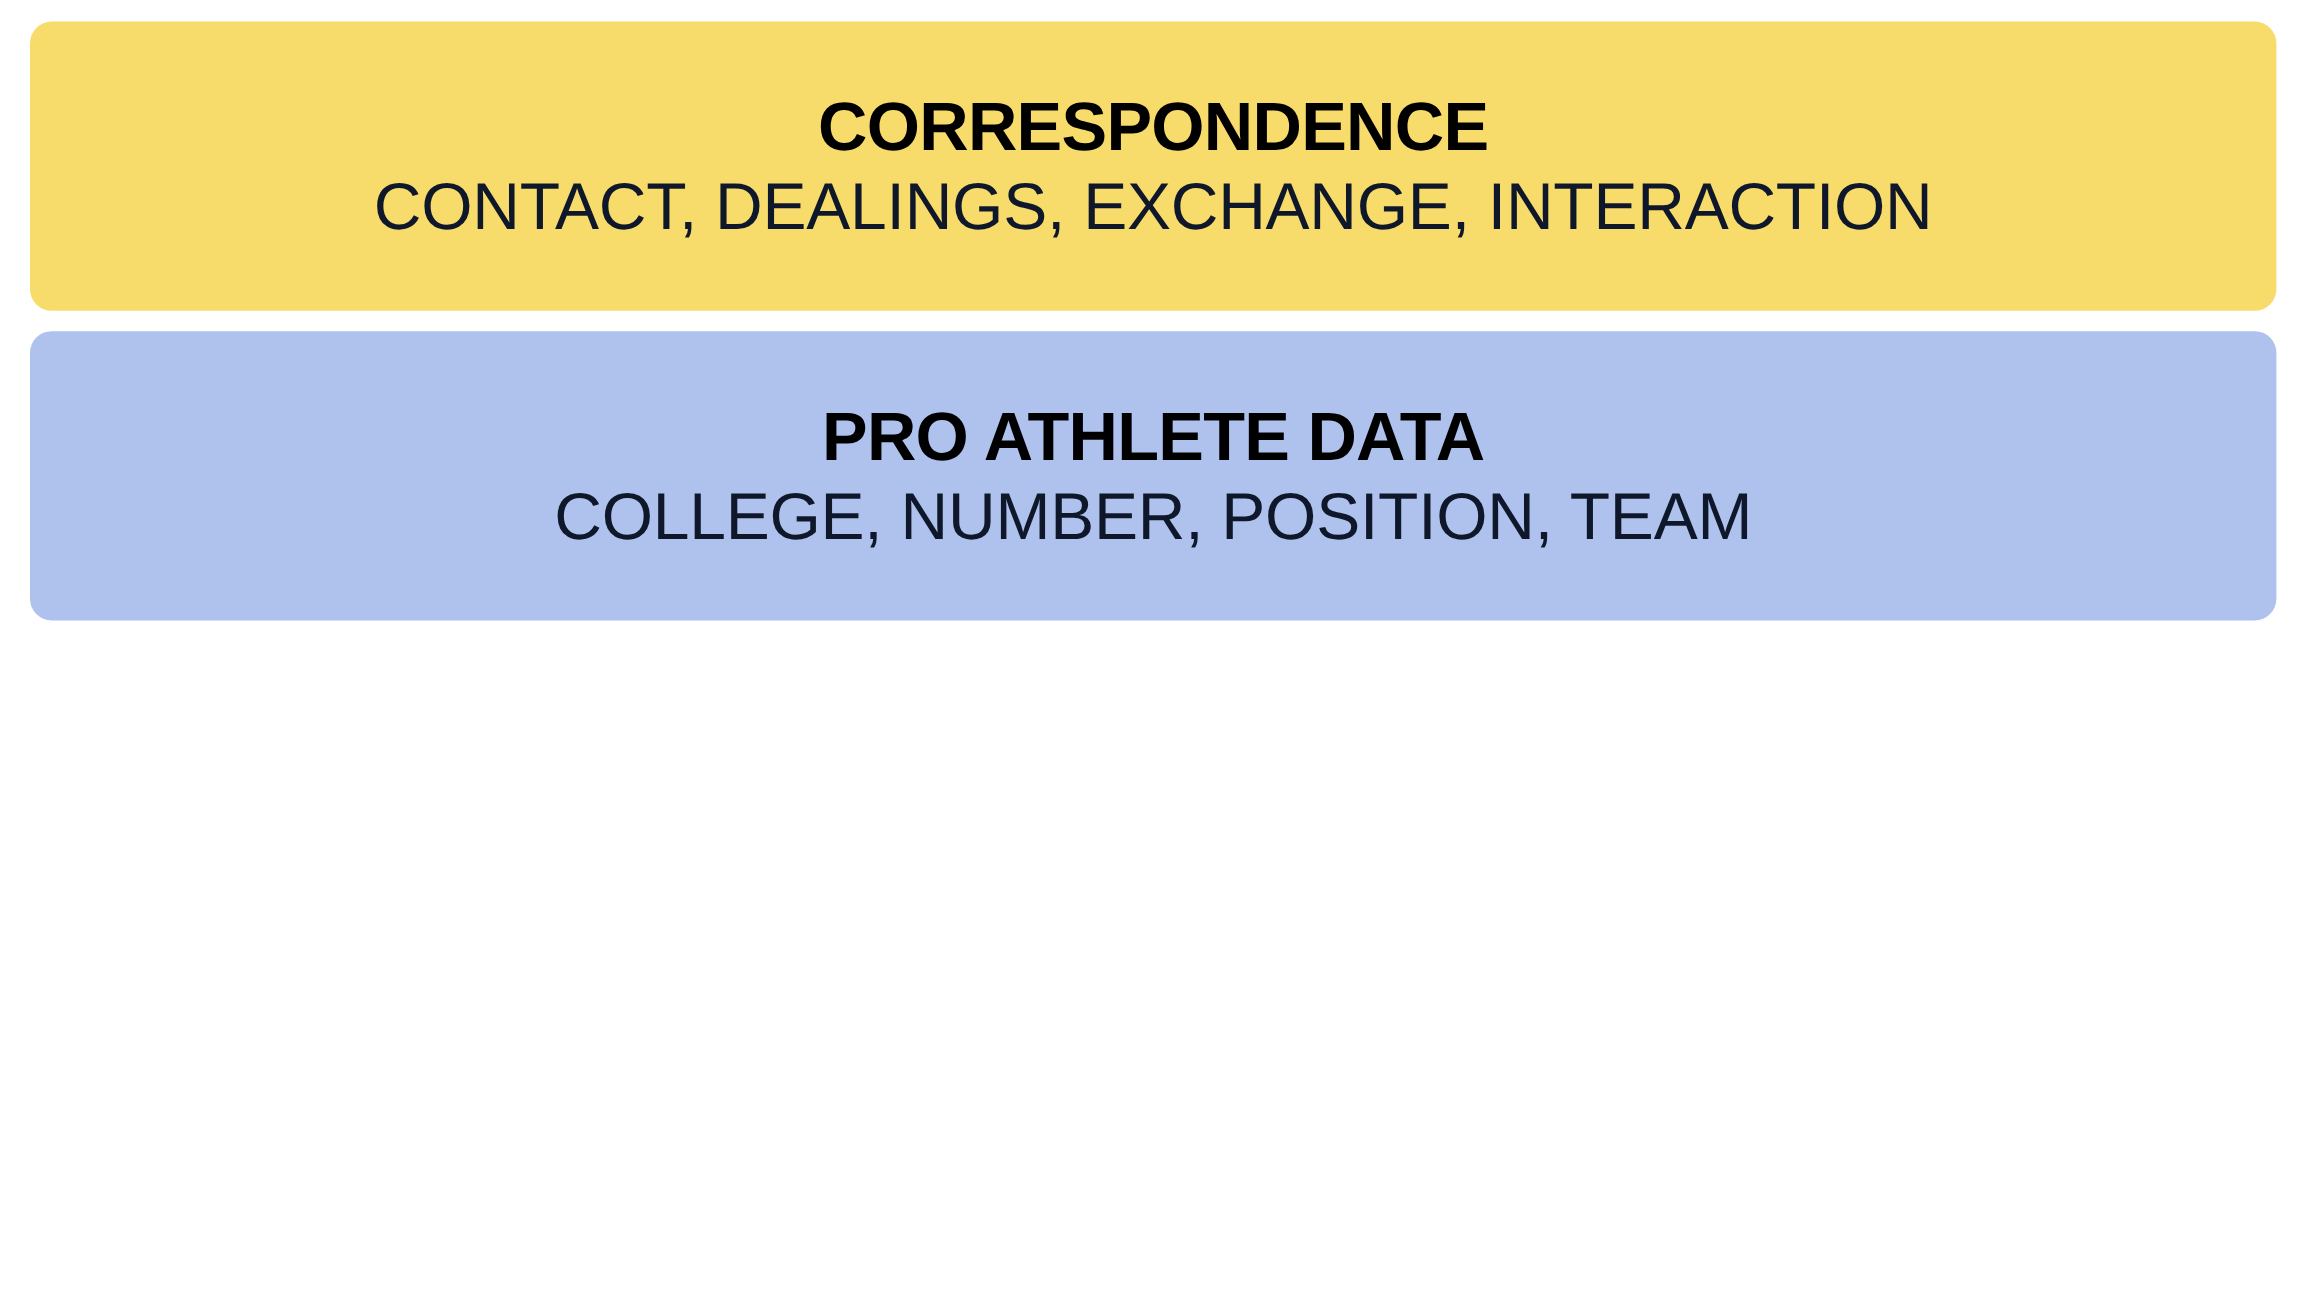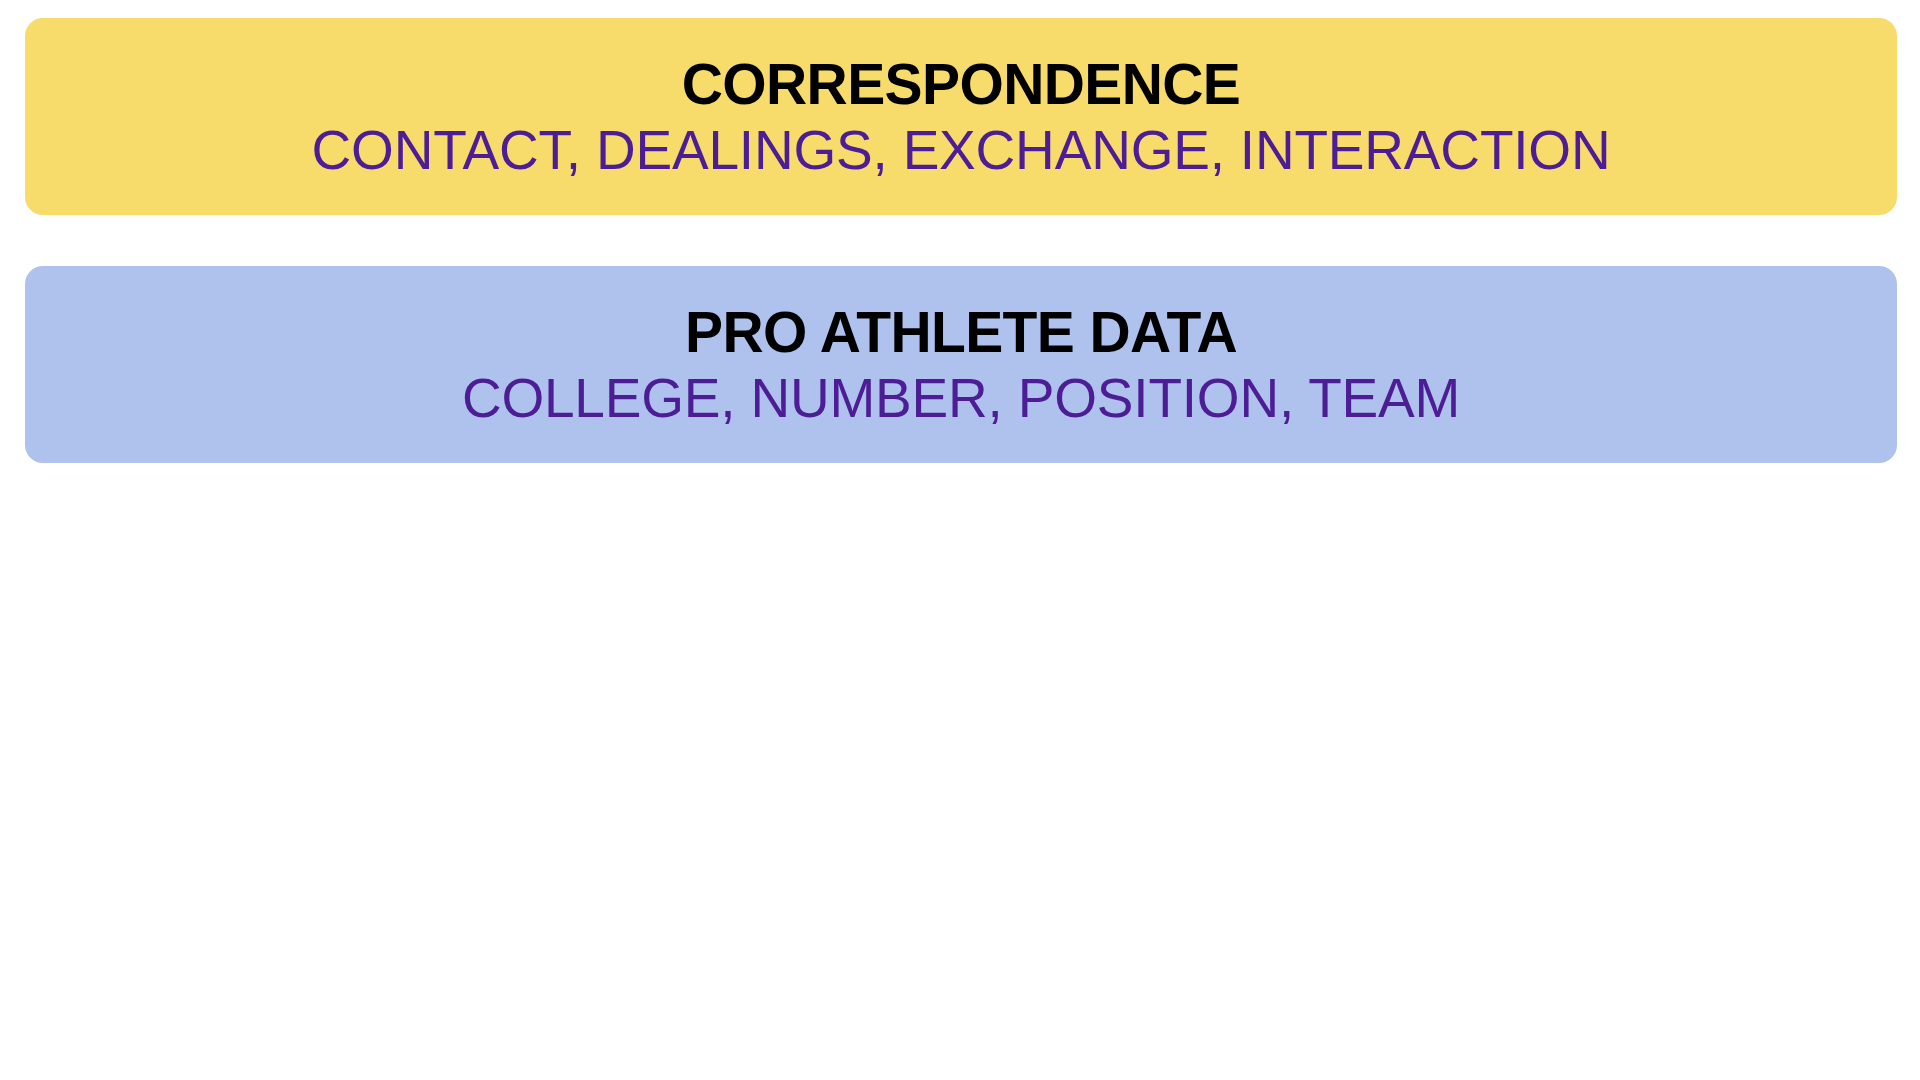--- a/index.html
+++ b/index.html
@@ -26,21 +26,21 @@
     flex-direction: column;
     justify-content: flex-start;
     gap: 17px;
     background: #ffffff;
   }
 
   .category-band {
     position: relative;
     box-sizing: border-box;
     width: 100%;
-    height: 197px;
+    height: 241px;
     border-radius: 18px;
     display: flex;
     flex-direction: column;
     align-items: center;
     justify-content: center;
     overflow: hidden;
     text-align: center;
   }
 
   .band-title {
@@ -51,21 +51,21 @@
     font-size: 57px;
     line-height: 1.02;
     letter-spacing: -0.6px;
     margin: 0 0 8px 0;
     padding: 0 24px;
     white-space: nowrap;
   }
 
   .band-members {
     display: block;
-    color: #4c1d95;
+    color: #0f172a;
     font-family: "Liberation Sans", "DejaVu Sans", sans-serif;
     font-weight: 400;
     font-size: 55px;
     line-height: 1.02;
     letter-spacing: -0.2px;
     margin: 0;
     padding: 0 24px;
     white-space: nowrap;
   }
 </style>
@@ -73,19 +73,19 @@
 <body style="background: rgb(255, 255, 255);">
 
 <div id="board" style="background: rgb(255, 255, 255);">
 
   <div class="category-band" style="background-color: rgb(247, 220, 108);">
     <span class="band-title">CORRESPONDENCE</span>
     <span class="band-members">CONTACT, DEALINGS, EXCHANGE, INTERACTION</span>
   </div>
 
 
-  <div class="category-band" style="background-color: rgb(175, 194, 238); margin-top: 34px;">
+  <div class="category-band" style="background-color: rgb(175, 194, 238);">
     <span class="band-title">PRO ATHLETE DATA</span>
     <span class="band-members">COLLEGE, NUMBER, POSITION, TEAM</span>
   </div>
 
 
 </div>
 
 </body></html>

